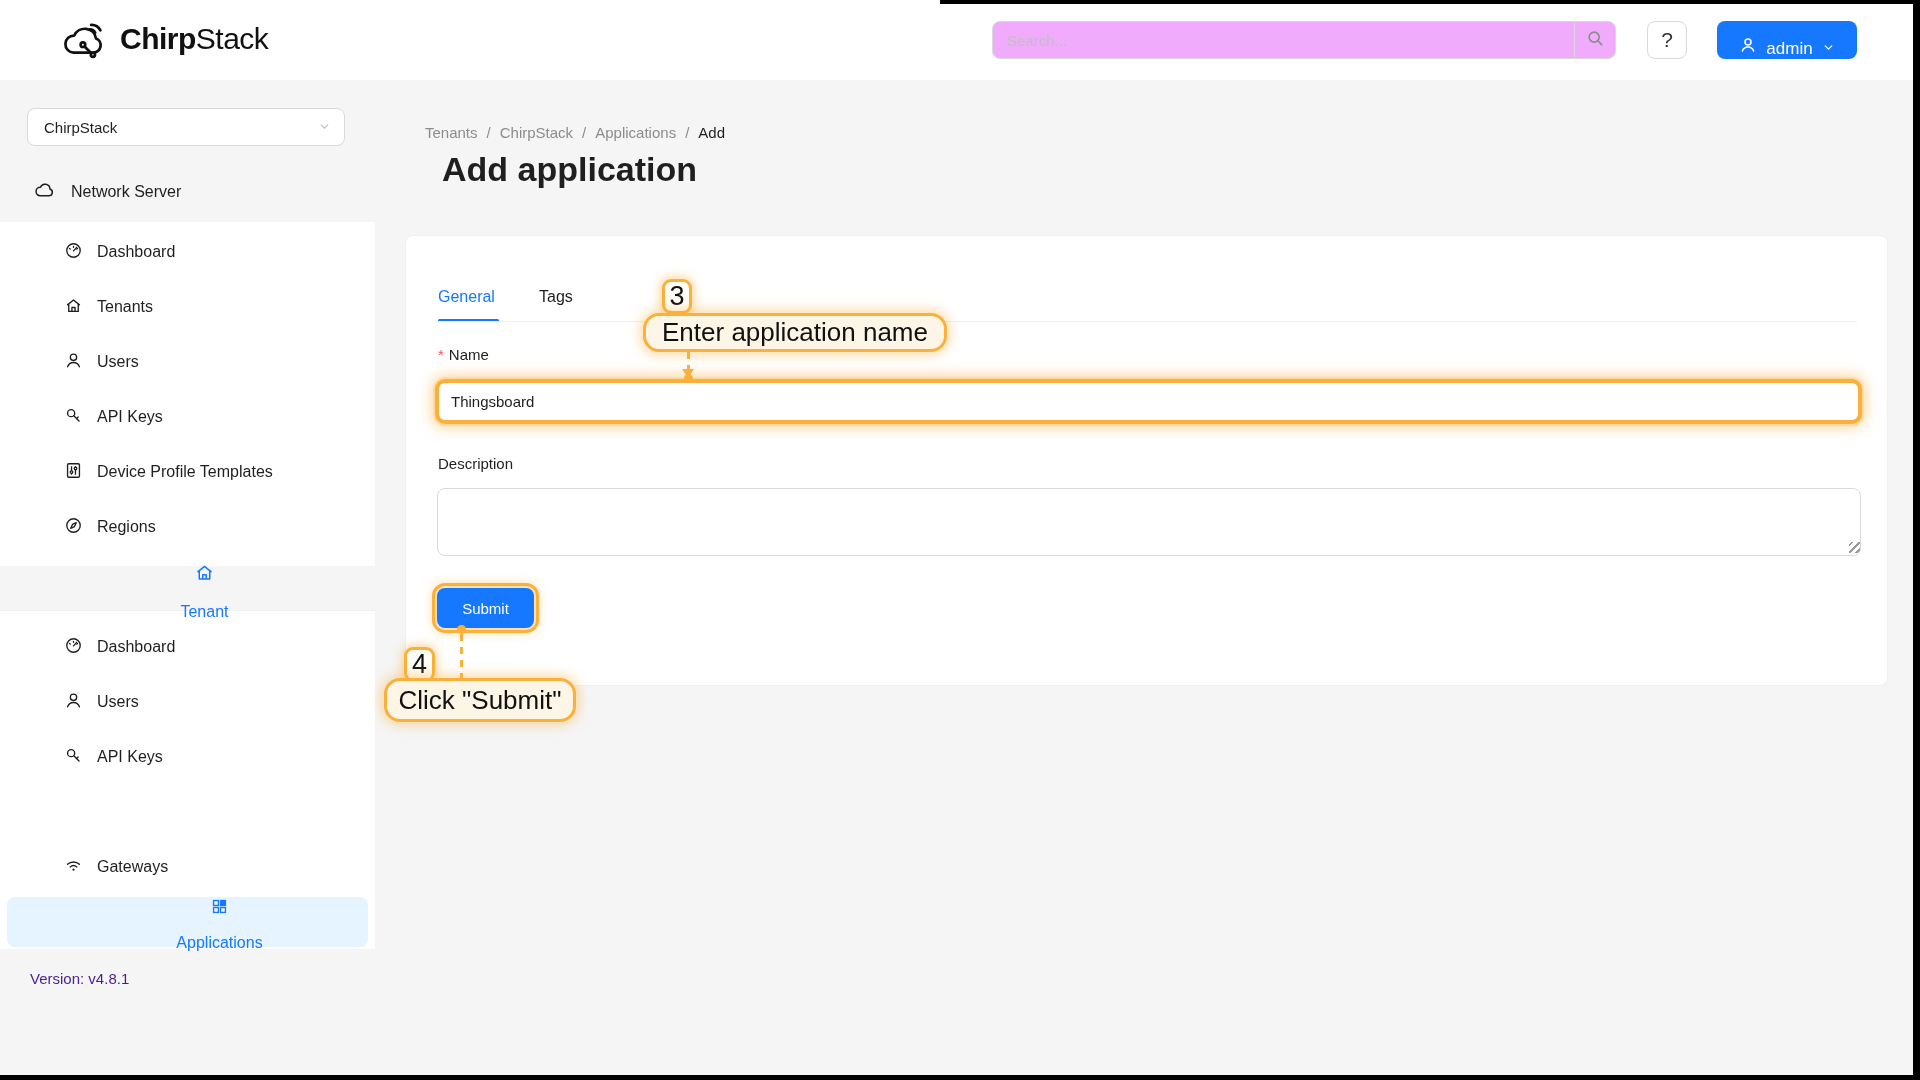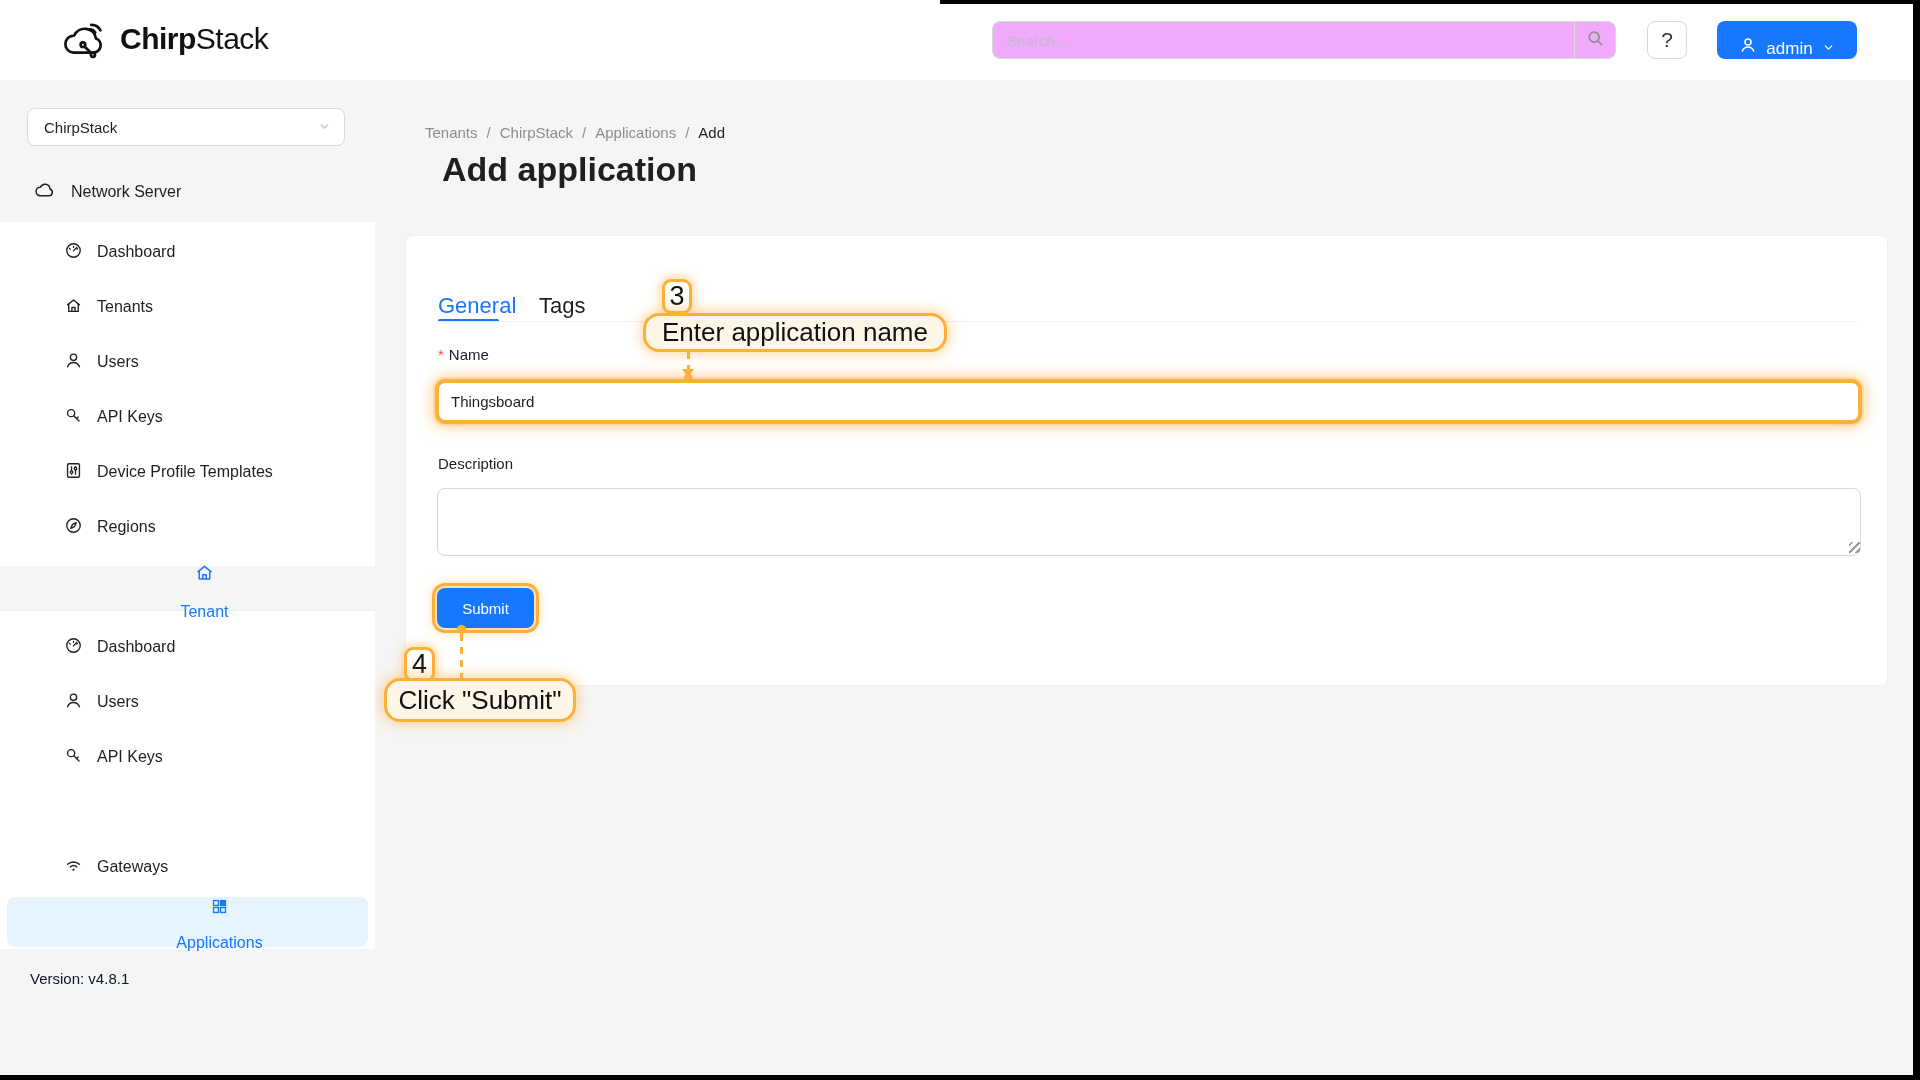--- a/index.html
+++ b/index.html
@@ -29,32 +29,32 @@
   .sidebar{position:absolute;left:0;top:80px;width:375px;height:995px;background:#f5f5f5;}
   .tenant-select{position:absolute;left:27px;top:28px;width:318px;height:38px;background:#fff;border:1px solid #d9d9d9;border-radius:8px;box-sizing:border-box;display:flex;align-items:center;justify-content:space-between;padding:0 13px 0 16px;font-size:15px;cursor:pointer;}
   .nav-panel{position:absolute;left:0;width:375px;background:#fff;}
   .panel-1{top:142px;height:344px;}
   .panel-2{top:530px;height:338px;border-top:1px solid #f0f0f0;}
   .nav-group{position:absolute;left:0;width:375px;height:50px;display:flex;align-items:center;gap:16px;padding-left:34px;box-sizing:border-box;font-size:16px;cursor:pointer;}
   .nav-item{position:absolute;left:0;width:375px;height:50px;display:flex;align-items:center;gap:14px;padding-left:64px;box-sizing:border-box;font-size:16px;color:#1f1f1f;cursor:pointer;z-index:2;}
   .nav-item svg,.nav-group svg{flex:0 0 auto;}
   .blue{color:#1677ff;flex-direction:column;}
   .active-pill{position:absolute;left:7px;top:817px;width:361px;height:50px;background:#e6f4ff;border-radius:8px;z-index:1;}
-  .version{position:absolute;left:30px;top:890px;font-size:15px;color:#0f172a;}
+  .version{position:absolute;left:30px;top:890px;font-size:15px;color:#4c1d95;}
 
   
   .main{position:absolute;left:375px;top:80px;width:1538px;height:995px;background:#f5f5f5;}
   .breadcrumb{position:absolute;left:50px;top:44px;font-size:15px;color:#8c8c8c;display:flex;gap:9px;}
   .breadcrumb .sep{color:#8c8c8c;}
   .breadcrumb .current{color:#1f1f1f;}
   .crumb{cursor:pointer;}
   .page-title{position:absolute;left:50px;top:70px;font-size:34px;font-weight:700;color:#1f1f1f;margin-left:17px;}
 
   .card{position:absolute;left:30px;top:155px;width:1483px;height:451px;background:#fff;border:1px solid #f0f0f0;border-radius:8px;box-sizing:border-box;z-index:1;}
-  .tab{position:absolute;top:57px;height:26px;display:flex;align-items:center;font-size:22px;cursor:pointer;}
+  .tab{position:absolute;top:48px;height:26px;display:flex;align-items:center;font-size:16px;cursor:pointer;}
   .tab-general{left:32px;color:#1677ff;}
   .tab-tags{left:133px;color:#1f1f1f;}
   .tab-underline{position:absolute;left:32px;top:83px;width:61px;height:3px;background:#1677ff;border-radius:2px;}
   .tab-divider{position:absolute;left:32px;top:85px;width:1419px;height:1px;background:#f0f0f0;}
 
   .form-label{position:absolute;left:32px;font-size:15px;color:#1f1f1f;}
   .req{color:#ff4d4f;margin-right:5px;}
   .name-input{position:absolute;left:29px;top:143px;width:1427px;height:45px;box-sizing:border-box;border:4px solid #fbb03b;border-radius:10px;background:#fff;padding:0 12px;font-size:15px;color:#1f1f1f;font-family:"Liberation Sans",sans-serif;outline:none;box-shadow:0 0 0 2px rgba(251,176,59,.22),0 0 14px 3px rgba(251,176,59,.55);}
   .desc-area{position:absolute;left:31px;top:252px;width:1424px;height:68px;box-sizing:border-box;border:1px solid #d9d9d9;border-radius:8px;background:#fff;resize:none;outline:none;}
   .resize-grip{position:absolute;left:1443px;top:306px;width:11px;height:11px;background:repeating-linear-gradient(135deg,transparent 0 2px,#999 2px 3.5px,transparent 3.5px 5px);}

